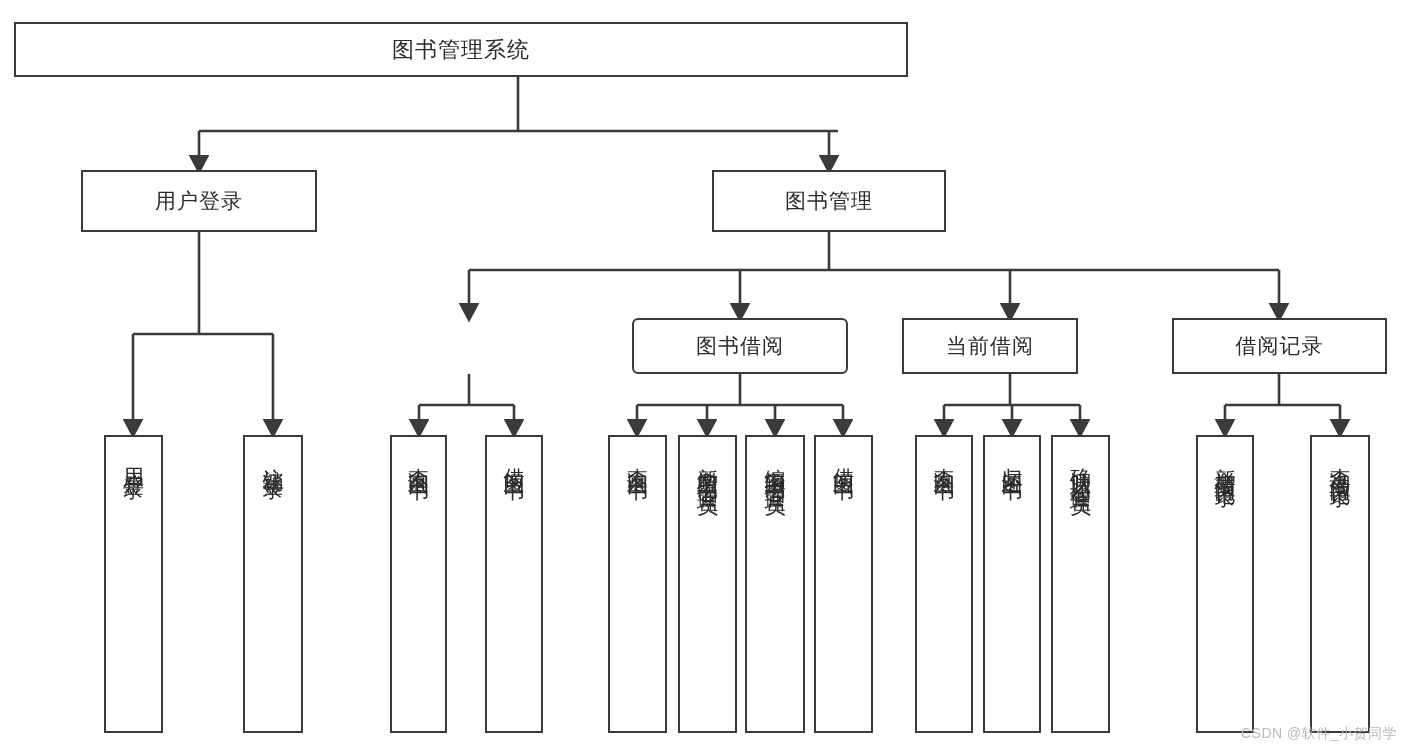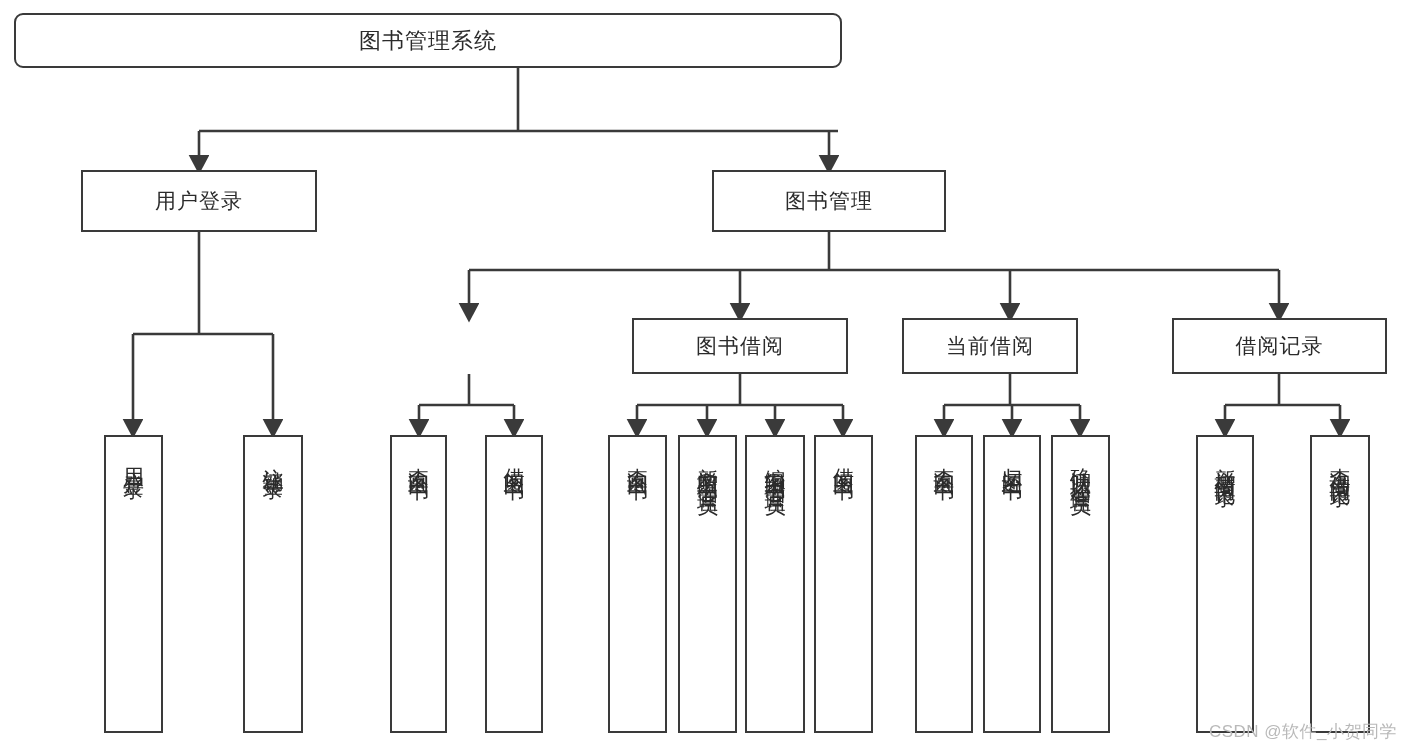--- a/index.html
+++ b/index.html
@@ -29,21 +29,21 @@
     line-height:1.05;
     letter-spacing:4px;
     white-space:nowrap;
     display:block;
   }
   .hlabel{white-space:nowrap;}
   .watermark{
     position:absolute;
     right:8px;
     bottom:4px;
-    font-size:17px;
+    font-size:14px;
     color:#b9b9b9;
     letter-spacing:0.5px;
     white-space:nowrap;
     pointer-events:none;
   }
 </style>
 </head>
 <body>
 
 <div id="stage">
@@ -91,34 +91,34 @@
       <path d="M1012,405 L1012,422" marker-end="url(#arr)"></path>
       <path d="M1080,405 L1080,422" marker-end="url(#arr)"></path>
 
       <path d="M1279,374 L1279,405"></path>
       <path d="M1225,405 L1340,405"></path>
       <path d="M1225,405 L1225,422" marker-end="url(#arr)"></path>
       <path d="M1340,405 L1340,422" marker-end="url(#arr)"></path>
     </g>
   </svg>
 
-  <div class="node root horiz" style="left: 14px; top: 13px; width: 828px; height: 55px; border-radius: 9px;">
+  <div class="node root horiz" style="left: 14px; top: 22px; width: 894px; height: 55px;">
     <span class="hlabel">图书管理系统</span>
   </div>
 
   <div class="node horiz" style="left: 81px; top: 170px; width: 236px; height: 62px;">
     <span class="hlabel">用户登录</span>
   </div>
 
   <div class="node horiz" style="left: 712px; top: 170px; width: 234px; height: 62px;">
     <span class="hlabel">图书管理</span>
   </div>
 
 
-  <div class="node horiz" style="left: 632px; top: 318px; width: 216px; height: 56px;">
+  <div class="node horiz" style="left: 632px; top: 318px; width: 216px; height: 56px; border-radius: 6px;">
     <span class="hlabel">图书借阅</span>
   </div>
 
   <div class="node horiz" style="left: 902px; top: 318px; width: 176px; height: 56px;">
     <span class="hlabel">当前借阅</span>
   </div>
 
   <div class="node horiz" style="left: 1172px; top: 318px; width: 215px; height: 56px;">
     <span class="hlabel">借阅记录</span>
   </div>

